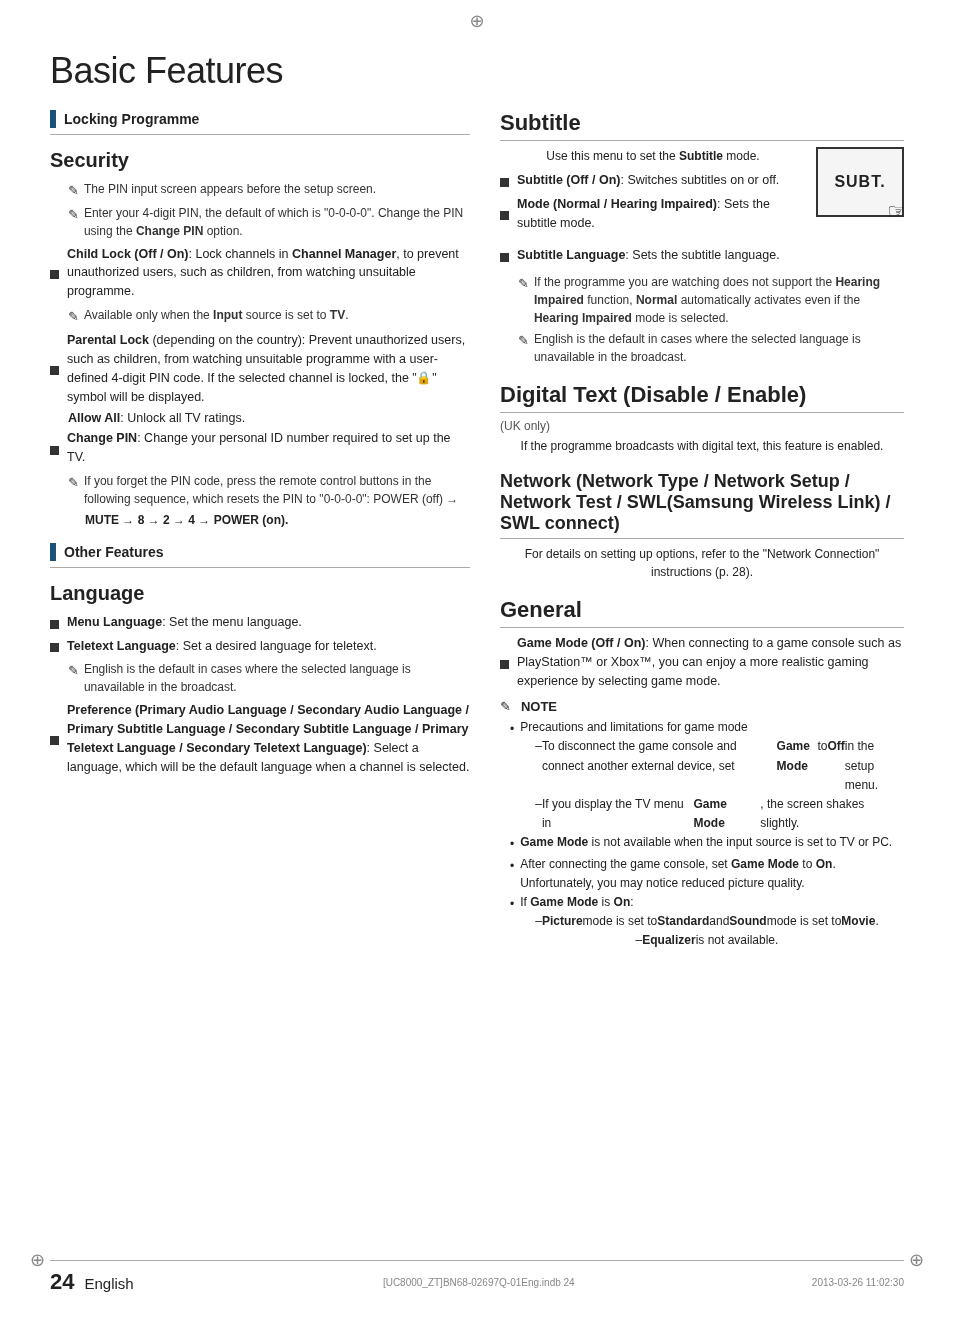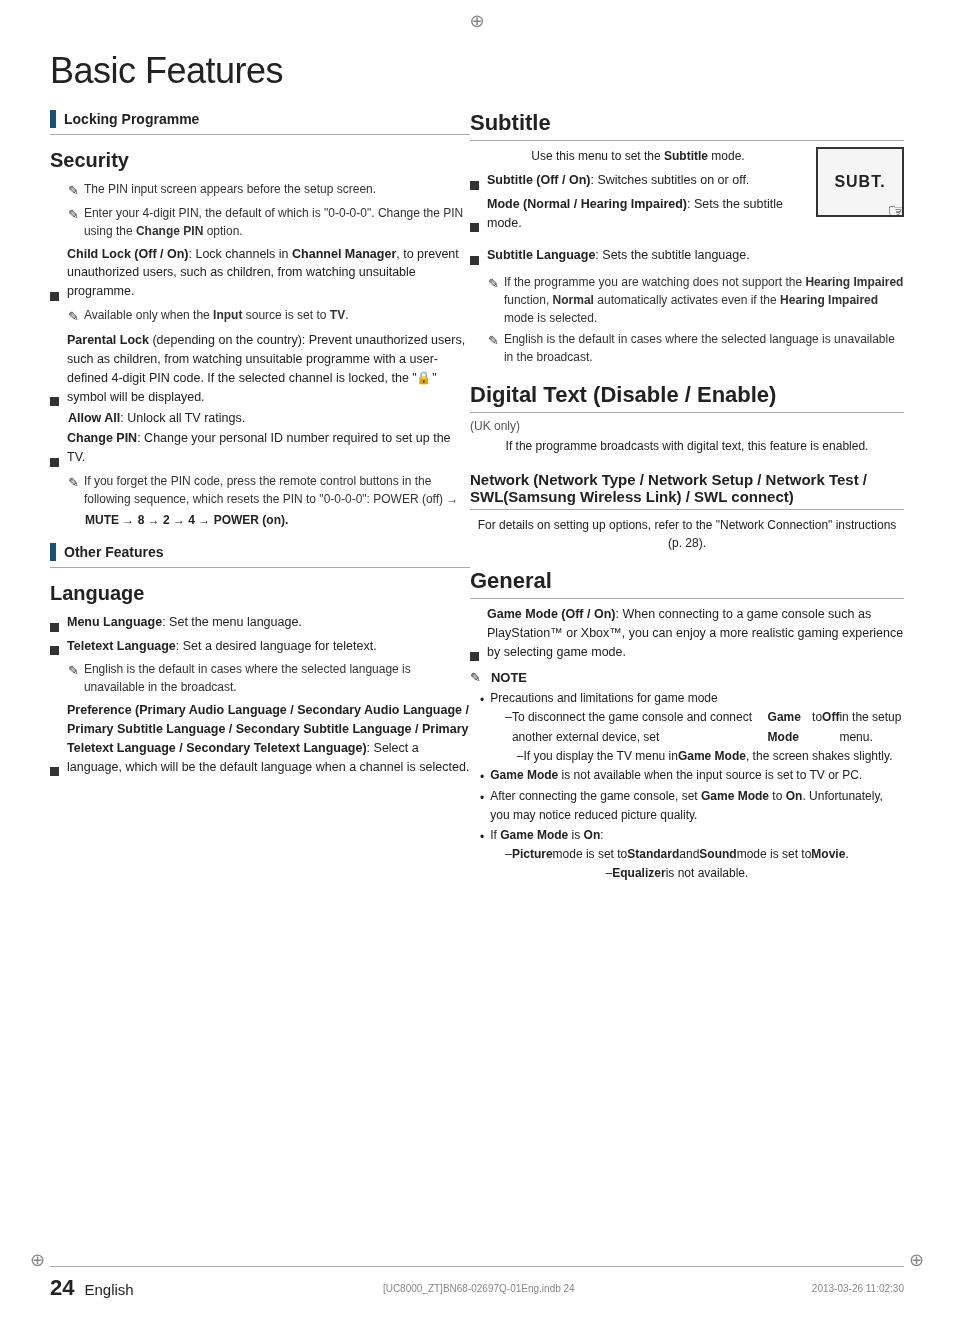--- a/index.html
+++ b/index.html
@@ -46,20 +46,21 @@
       font-size: 36px;
       font-weight: 300;
       color: #222;
       margin-bottom: 18px;
       margin-top: 20px;
       letter-spacing: -0.5px;
     }
     
     .columns {
       display: flex;
+      gap: 30px;
     }
     .col-left {
       width: 420px;
       flex-shrink: 0;
     }
     .col-right {
       flex: 1;
     }
     
     .section-header {
@@ -93,36 +94,36 @@
     
     .right-section-title {
       font-size: 22px;
       font-weight: bold;
       color: #222;
       margin-bottom: 6px;
       border-bottom: 1px solid #aaa;
       padding-bottom: 4px;
     }
     .right-section-title-lg {
-      font-size: 15px;
+      font-size: 18px;
       font-weight: bold;
       color: #222;
       margin-bottom: 6px;
       border-bottom: 1px solid #aaa;
       padding-bottom: 4px;
     }
     
     .bullet-list {
       list-style: none;
       padding: 0;
       margin: 0 0 8px 0;
     }
     .bullet-list li {
       display: flex;
-      align-items: flex-end;
+      align-items: center;
       margin-bottom: 5px;
       font-size: 12.5px;
       line-height: 1.5;
     }
     .bullet-square {
       width: 9px;
       height: 9px;
       background: #333;
       flex-shrink: 0;
       margin-top: 4px;
@@ -186,21 +187,21 @@
     }
     .hand-icon {
       position: absolute;
       bottom: -10px;
       right: -5px;
       font-size: 22px;
     }
     
     .page-footer {
       position: absolute;
-      bottom: 20px;
+      bottom: 26px;
       left: 50px;
       right: 50px;
       display: flex;
       align-items: center;
       justify-content: space-between;
       border-top: 1px solid #aaa;
       padding-top: 8px;
     }
     .page-number {
       font-size: 22px;

